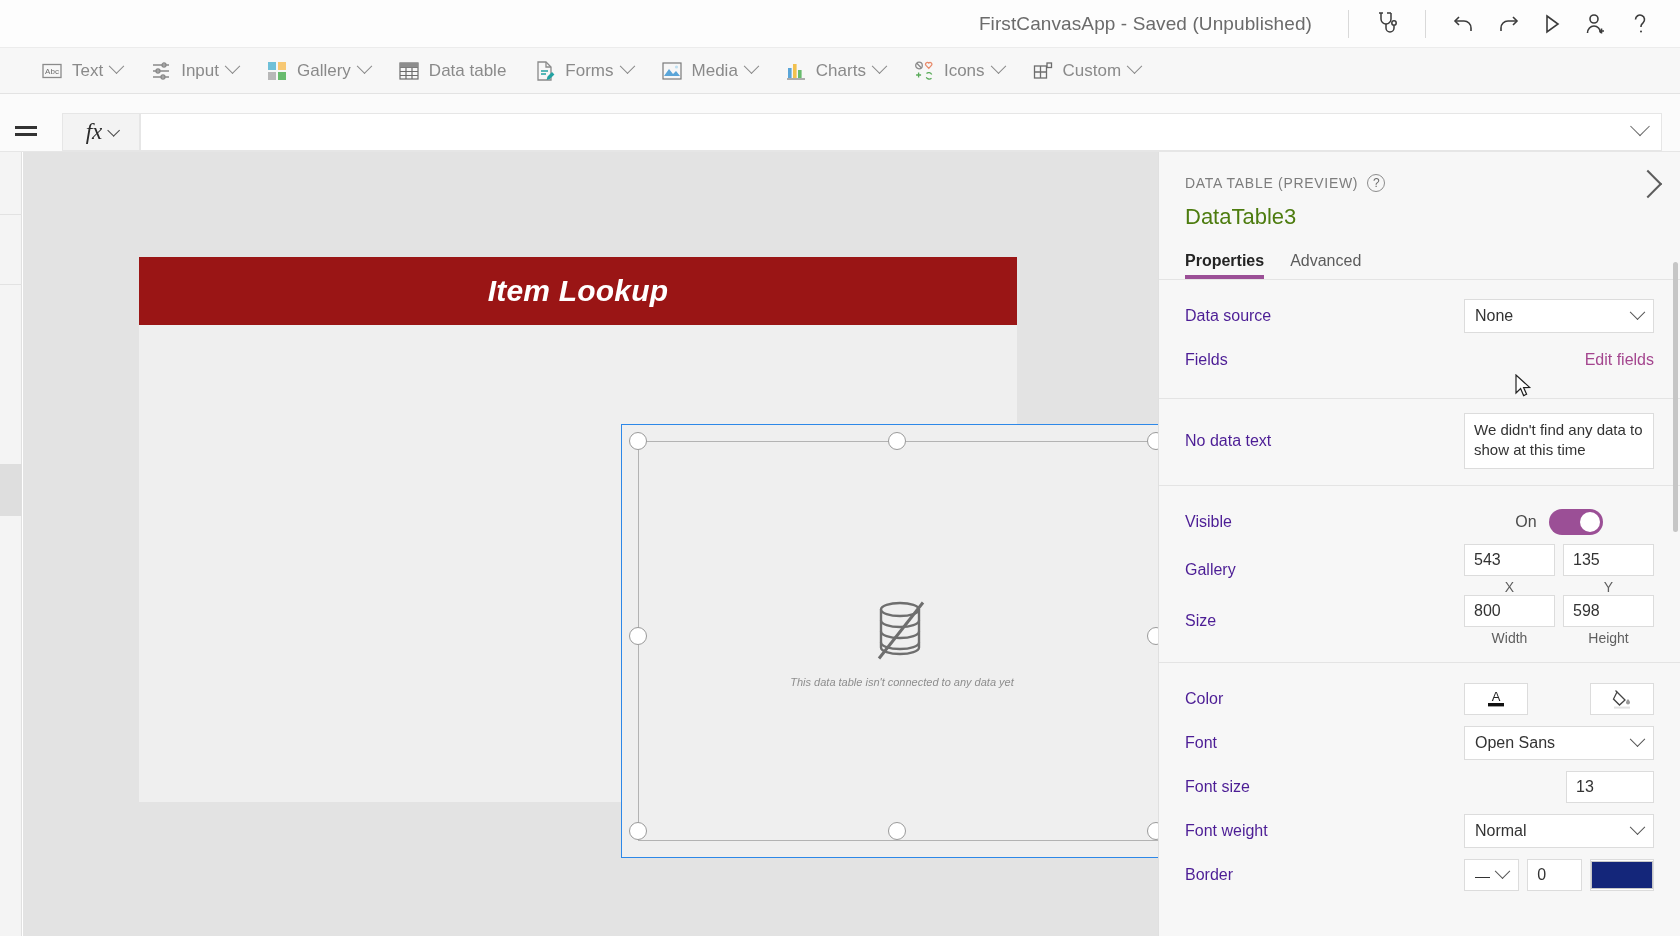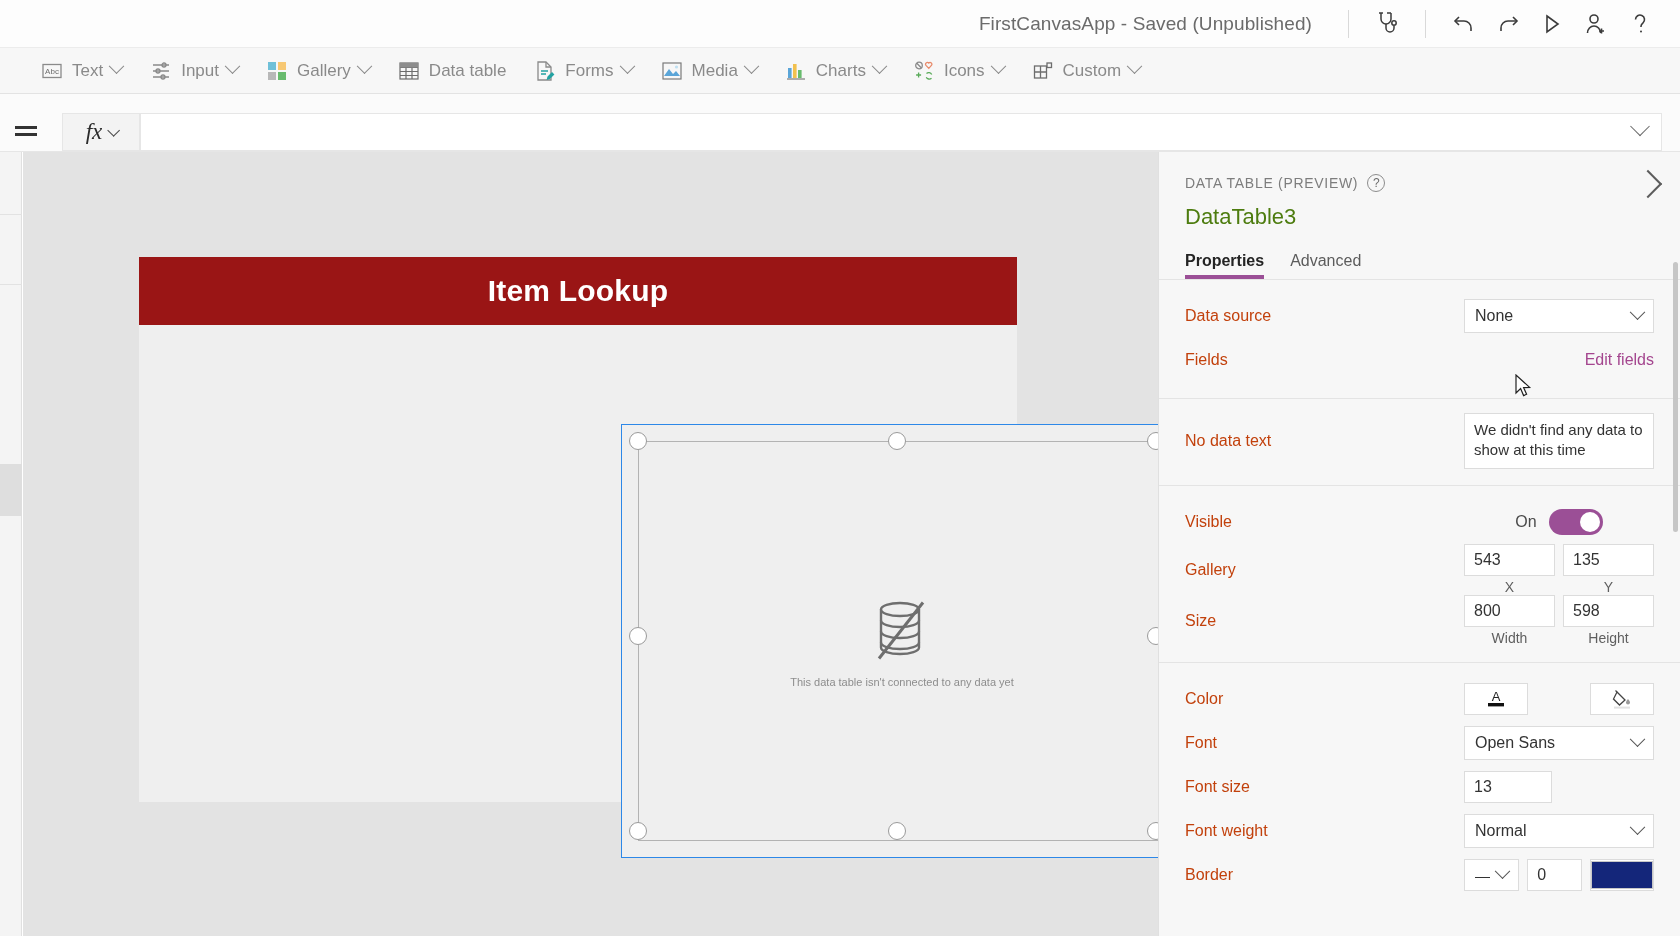--- a/index.html
+++ b/index.html
@@ -79,21 +79,21 @@
   .treestrip {
     position: absolute; left: 0; top: 152px; width: 22px; height: 784px;
     background: #f4f4f4; border-right: 1px solid #e0e0e0;
   }
   .tree-sep { position: absolute; left: 0; width: 22px; height: 1px; background: #e2e2e2; }
   .tree-sel { position: absolute; left: 0; width: 22px; height: 52px; background: #dedede; }
 
   
   .canvas-wrap {
     position: absolute; left: 23px; top: 152px; width: 1135px; height: 784px;
-    background: #e3e3e3; overflow: hidden;
+    background: #e3e3e3; overflow: hidden; font-style: italic;
   }
   .screen {
     position: absolute; left: 116px; top: 105px; width: 878px; height: 545px;
     background: #efefef;
   }
   .banner {
     position: absolute; left: 0; top: 0; width: 878px; height: 68px;
     background: #9a1515; display: flex; align-items: center; justify-content: center;
   }
   .banner-txt {
@@ -140,21 +140,21 @@
     height: 4px; background: #9b4f96;
   }
   .panel-chevron {
     position: absolute; right: 22px; top: 22px; width: 20px; height: 20px;
     border-right: 2px solid #5c5c5c; border-top: 2px solid #5c5c5c;
     transform: rotate(45deg);
   }
   .grp { border-top: 1px solid #e4e4e4; padding: 14px 26px 16px 26px; }
   .grp:first-of-type { border-top: 1px solid #e4e4e4; }
   .row { display: flex; align-items: center; min-height: 44px; }
-  .row-lbl { font-size: 16px; color: #c2410c; flex: 1; }
+  .row-lbl { font-size: 16px; color: #4c1d95; flex: 1; }
   .ctl { display: flex; align-items: center; gap: 12px; }
   .sel-box {
     width: 190px; height: 34px; background: #fff; border: 1px solid #dcdcdc;
     display: flex; align-items: center; padding: 0 10px; font-size: 16px; color: #333;
   }
   .sel-box .v { flex: 1; }
   .sel-caret { width: 11px; height: 11px; border-right: 1.6px solid #555; border-bottom: 1.6px solid #555; transform: rotate(45deg) translate(-3px,-3px); flex: none; }
   .link { font-size: 16px; color: #a4468f; }
   .ta {
     width: 190px; min-height: 56px; background: #fff; border: 1px solid #dcdcdc;
@@ -517,21 +517,21 @@
       <div class="row">
         <div class="row-lbl">Font</div>
         <div class="sel-box">
           <span class="v">Open Sans</span>
           <span class="sel-caret"></span>
         </div>
       </div>
 
       <div class="row">
         <div class="row-lbl">Font size</div>
-        <div style="width:190px;display:flex;justify-content:flex-start">
+        <div style="width:190px;display:flex;justify-content:flex-end">
           <div class="num num-sm">13</div>
         </div>
       </div>
 
       <div class="row">
         <div class="row-lbl">Font weight</div>
         <div class="sel-box">
           <span class="v">Normal</span>
           <span class="sel-caret"></span>
         </div>

